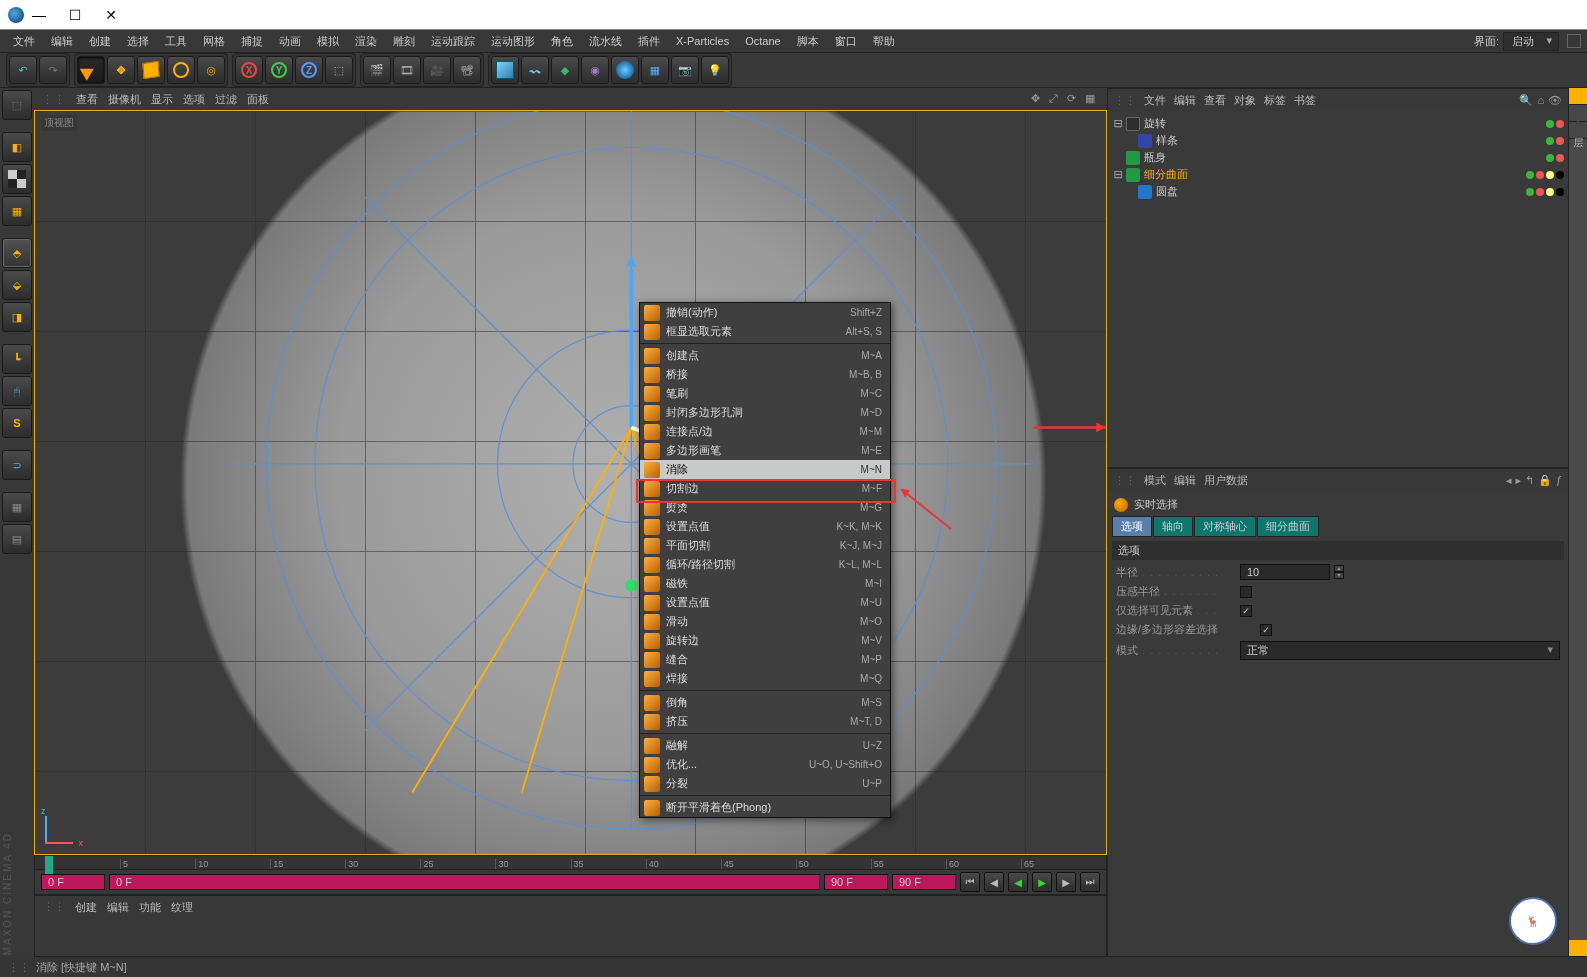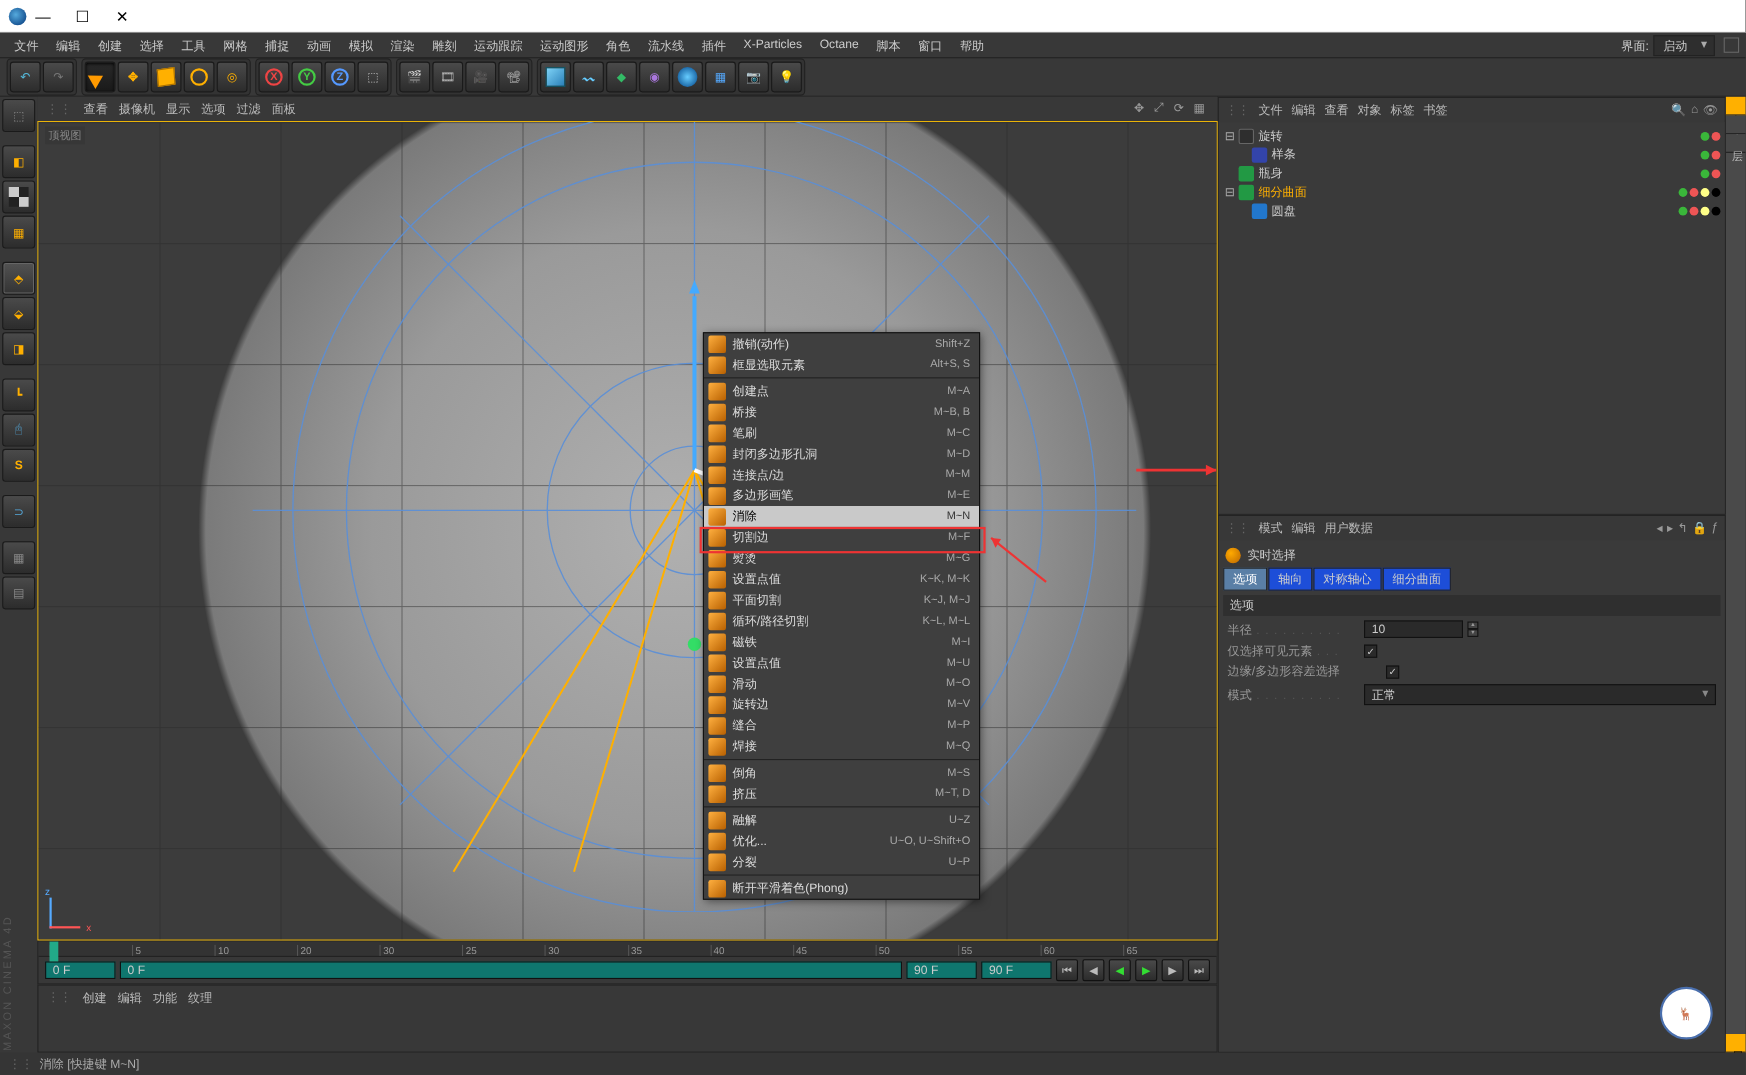--- a/index.html
+++ b/index.html
@@ -63,21 +63,21 @@
 .axis-gizmo .z { position:absolute;left:4px;bottom:4px;width:2px;height:28px;background:#5af; }
 .axis-gizmo .x { position:absolute;left:4px;bottom:4px;width:28px;height:2px;background:#f55; }
 .axis-gizmo .zl{position:absolute;left:0;top:-2px;color:#5af;font-size:9px;}
 .axis-gizmo .xl{position:absolute;right:-2px;bottom:0;color:#f55;font-size:9px;}
 
 .timeline { height:40px; background:#383838; border:1px solid #222; display:flex; flex-direction:column; }
 .tl-ruler { height:18px; position:relative; background:#333;border-bottom:1px solid #222;display:flex;align-items:flex-end;padding:0 10px; }
 .tl-ruler .tick { flex:1; border-left:1px solid #555; font-size:9px; color:#999; padding-left:2px; }
 .tl-ruler .ph { position:absolute;left:10px;top:0;width:8px;height:18px;background:#2a8; }
 .tl-ctrl { flex:1; display:flex; align-items:center; gap:4px; padding:2px 6px; }
-.tl-field { background:#0f766e;border:1px solid #111;color:#ccc;padding:1px 6px;width:64px; }
+.tl-field { background:#be185d;border:1px solid #111;color:#ccc;padding:1px 6px;width:64px; }
 .tl-field.wide{flex:1;}
 .tl-btn { width:20px;height:20px;background:linear-gradient(#4a4a4a,#2c2c2c);border:1px solid #111;border-radius:2px;display:flex;align-items:center;justify-content:center;color:#bbb;font-size:10px; }
 .tl-btn.play{color:#3d3;}
 
 .mat-panel { height:62px; background:#383838;border:1px solid #222;display:flex;align-items:flex-start;gap:10px;padding:4px 8px;color:#bbb; }
 .mat-panel .grip{color:#666;}
 
 .right-col { width:462px; background:#383838; display:flex; flex-direction:column; }
 .panel { border:1px solid #222; background:#383838; display:flex; flex-direction:column; }
 .panel-head { height:22px; display:flex; align-items:center; gap:8px; padding:0 6px; color:#bbb; }
@@ -95,21 +95,21 @@
 .oc-null{background:#2e2e2e;border:1px solid #666;}
 .oc-spline{background:#34a;}
 .oc-subd{background:#294;}
 .oc-disc{background:#27c;}
 
 .attr-panel { flex:1; }
 .attr-body { flex:1; background:#3a3a3a; padding:4px 0; overflow:auto; }
 .attr-title { display:flex;align-items:center;padding:2px 6px;color:#ccc; }
 .attr-title .ball{width:14px;height:14px;background:radial-gradient(circle at 35% 35%,#fa0,#b60);border-radius:50%;margin-right:6px;}
 .attr-tabs{display:flex;gap:1px;padding:2px 4px;}
-.attr-tab{background:#1d4ed8;border:1px solid #222;padding:2px 8px;color:#ccc;}
+.attr-tab{background:#0f766e;border:1px solid #222;padding:2px 8px;color:#ccc;}
 .attr-tab.act{background:#5a7fa6;color:#fff;}
 .attr-section{background:#2f2f2f;padding:2px 6px;margin:2px 4px;color:#ccc;}
 .attr-row{display:flex;align-items:center;padding:2px 8px;gap:4px;}
 .attr-row .lbl{width:120px;color:#999;}
 .attr-row .dots{color:#555;letter-spacing:1px;}
 .ainput{background:#2a2a2a;border:1px solid #111;color:#ccc;padding:1px 6px;width:90px;}
 .ainput.wide{flex:1;}
 .acheck{width:12px;height:12px;background:#2a2a2a;border:1px solid #111;display:inline-flex;align-items:center;justify-content:center;color:#ccc;font-size:9px;}
 .spin{width:10px;display:flex;flex-direction:column;}
 .spin span{height:7px;background:#444;border:1px solid #111;font-size:6px;line-height:5px;text-align:center;color:#999;}
@@ -366,21 +366,21 @@
           <span class="xl">x</span>
       </div>
     </div>
 
     <div class="timeline">
       <div class="tl-ruler">
         <div class="ph"></div>
         <div class="tick">0</div>
         <div class="tick">5</div>
         <div class="tick">10</div>
-        <div class="tick">20</div>
+        <div class="tick">15</div>
         <div class="tick">30</div>
         <div class="tick">25</div>
         <div class="tick">30</div>
         <div class="tick">35</div>
         <div class="tick">40</div>
         <div class="tick">45</div>
         <div class="tick">50</div>
         <div class="tick">55</div>
         <div class="tick">60</div>
         <div class="tick">65</div>
@@ -506,20 +506,24 @@
         <div class="attr-section">选项</div>
         <div class="attr-row">
           <span class="lbl"><span>半径</span><span class="dots"> . . . . . . . . . .</span></span>
           <div class="ainput">10</div>
           <div class="spin">
               <span>▴</span>
               <span>▾</span>
             </div>
         </div>
         <div class="attr-row">
+          <span class="lbl"><span>压感半径</span><span class="dots"> . . . . . . .</span></span>
+          <span class="acheck"></span>
+        </div>
+        <div class="attr-row">
           <span class="lbl"><span>仅选择可见元素</span><span class="dots"> . . .</span></span>
           <span class="acheck">✓</span>
         </div>
         <div class="attr-row">
           <span class="lbl" style="width:140px"><span>边缘/多边形容差选择</span></span>
           <span class="acheck">✓</span>
         </div>
         <div class="attr-row">
           <span class="lbl"><span>模式</span><span class="dots"> . . . . . . . . . .</span></span>
           <div class="ainput wide" style="position:relative"><span>正常</span><span style="position:absolute;right:6px;color:#888">▾</span></div>

